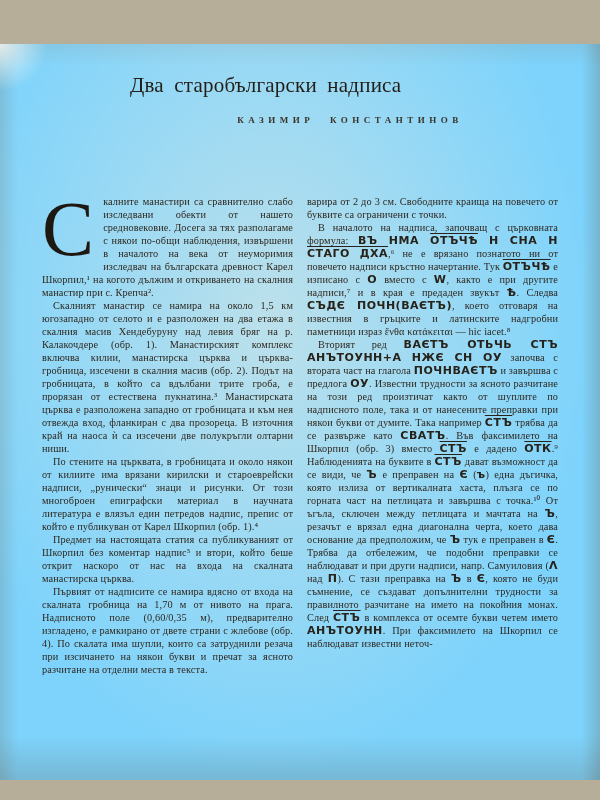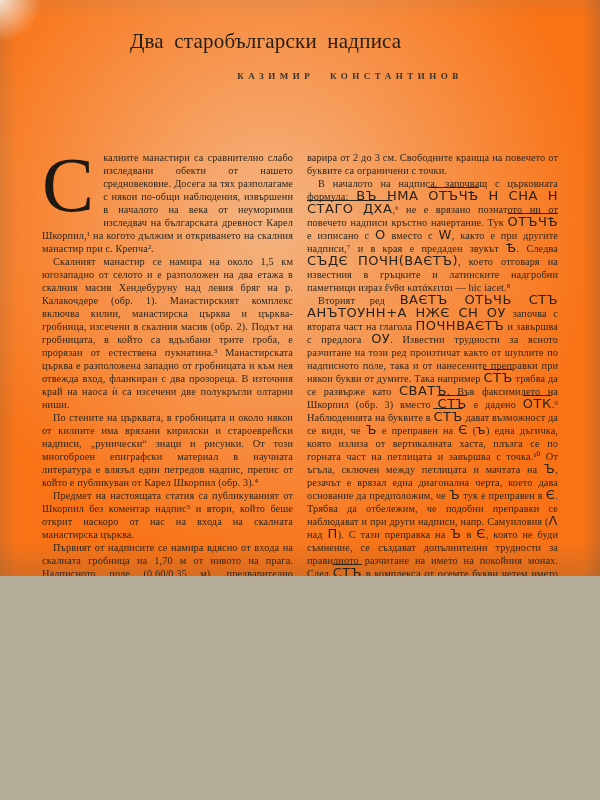--- a/index.html
+++ b/index.html
@@ -1,20 +1,21 @@
 <!DOCTYPE html>
 <html><head>
 <meta charset="utf-8">
 <style>
   html,body{margin:0;padding:0;background:#b7ae9a;}
   .page{
-    position:relative;width:600px;height:576px;overflow:hidden;
-    background:#f97316;
+    position:relative;width:600px;height:736px;overflow:hidden;
+    background:#7dd3fc;
     font-family:"Liberation Serif", serif;
     color:#2e2820;
+    margin-top:44px;
   }
   .page::before{
     content:"";position:absolute;inset:0;pointer-events:none;
     background:
       radial-gradient(circle at 0% 0%, rgba(248,246,240,0.85), rgba(248,246,240,0) 5%),
       radial-gradient(ellipse at 45% 38%, rgba(240,235,220,0.55), rgba(240,235,220,0) 70%),
       linear-gradient(to right, rgba(110,100,80,0.20), rgba(0,0,0,0) 3%, rgba(0,0,0,0) 97%, rgba(95,85,68,0.25)),
       linear-gradient(to bottom, rgba(130,120,100,0.14), rgba(0,0,0,0) 3%, rgba(0,0,0,0) 94%, rgba(95,85,68,0.22));
   }
   .header{position:absolute;left:130px;top:28px;width:440px;}
@@ -23,22 +24,22 @@
   .columns{position:absolute;left:42px;top:151px;width:516px;display:flex;gap:14px;}
   .col{width:251px;height:600px;overflow:hidden;text-align:justify;font-size:10.3px;line-height:13px;letter-spacing:0.1px;}
   .para{margin:0;text-indent:11px;}
   .para.noindent{text-indent:0;}
   .dropcap{
     float:left;font-size:78px;line-height:60px;height:72px;
     padding:4px 9px 0 0;color:#1d1812;font-family:"Liberation Serif",serif;
   }
   .seg-n{}
   .seg-ocs,.seg-ocso{
-    font-family:"DejaVu Sans",sans-serif;font-weight:normal;
-    font-size:13px;line-height:9px;letter-spacing:0.5px;color:#27221a;
+    font-family:"DejaVu Sans",sans-serif;font-weight:bold;
+    font-size:11px;line-height:9px;letter-spacing:0.5px;color:#27221a;
   }
   .seg-ocso{text-decoration:overline;}
   .seg-i{}
   .page-number{position:absolute;left:518px;top:744px;font-size:15px;color:#2e2820;font-style:italic;}
 </style>
 </head>
 <body>
 
 <div class="page">
 
@@ -46,21 +47,21 @@
     <div class="title">
       <div>Два старобългарски надписа</div>
     </div>
     <div class="author">КАЗИМИР КОНСТАНТИНОВ</div>
   </div>
 
   <div class="columns">
     <div class="col" id="col-left">
         <p class="para noindent"><span class="dropcap">С</span><span class="seg-n">калните манастири са сравнително слабо изследвани обекти от нашето средновековие. Досега за тях разполагаме с някои по-общи наблюдения, извършени в началото на века от неуморимия изследвач на българската древност Карел Шкорпил,¹ на когото дължим и откриването на скалния манастир при с. Крепча².</span></p>
         <p class="para"><span class="seg-n">Скалният манастир се намира на около 1,5 км югозападно от селото и е разположен на два етажа в скалния масив Хендебуруну над левия бряг на р. Калакочдере (обр. 1). Манастирският комплекс включва килии, манастирска църква и църква-гробница, изсечени в скалния масив (обр. 2). Подът на гробницата, в който са вдълбани трите гроба, е прорязан от естествена пукнатина.³ Манастирската църква е разположена западно от гробницата и към нея отвежда вход, фланкиран с два прозореца. В източния край на наоса ѝ са изсечени две полукръгли олтарни ниши.</span></p>
-        <p class="para"><span class="seg-n">По стените на църквата, в гробницата и около някои от килиите има врязани кирилски и староеврейски надписи, „рунически“ знаци и рисунки. От този многоброен епиграфски материал в научната литература е влязъл един петредов надпис, препис от който е публикуван от Карел Шкорпил (обр. 3).⁴</span></p>
+        <p class="para"><span class="seg-n">По стените на църквата, в гробницата и около някои от килиите има врязани кирилски и староеврейски надписи, „рунически“ знаци и рисунки. От този многоброен епиграфски материал в научната литература е влязъл един петредов надпис, препис от който е публикуван от Карел Шкорпил (обр. 1).⁴</span></p>
         <p class="para"><span class="seg-n">Предмет на настоящата статия са публикуваният от Шкорпил без коментар надпис⁵ и втори, който беше открит наскоро от нас на входа на скалната манастирска църква.</span></p>
         <p class="para"><span class="seg-n">Първият от надписите се намира вдясно от входа на скалната гробница на 1,70 м от нивото на прага. Надписното поле (0,60/0,35 м), предварително изгладено, е рамкирано от двете страни с жлебове (обр. 4). По скалата има шупли, които са затруднили резача при изсичането на някои букви и пречат за ясното разчитане на отделни места в текста.</span></p>
       </div>
     <div class="col" id="col-right">
         <p class="para noindent"><span class="seg-n">варира от 2 до 3 см. Свободните краища на повечето от буквите са ограничени с точки.</span></p>
         <p class="para"><span class="seg-n">В началото на надписа, започващ с църковната формула: </span><span class="seg-ocs">ВЪ НМА </span><span class="seg-ocso">ОТЪЧѢ</span><span class="seg-ocs"> Н СНА Н </span><span class="seg-ocso">СТАГО ДХА</span><span class="seg-n">,⁶ не е врязано познатото ни от повечето надписи кръстно начертание. Тук </span><span class="seg-ocso">ОТЪЧѢ</span><span class="seg-n"> е изписано с </span><span class="seg-ocs">О</span><span class="seg-n"> вместо с </span><span class="seg-ocs">W</span><span class="seg-n">, както е при другите надписи,⁷ и в края е предаден звукът </span><span class="seg-ocs">Ѣ</span><span class="seg-n">. Следва </span><span class="seg-ocs">СЪДЄ ПОЧН(ВАЄТЪ)</span><span class="seg-n">, което отговаря на известния в гръцките и латинските надгробни паметници израз </span><span class="seg-i">ἔνθα κατάκειται</span><span class="seg-n"> — hic iacet.⁸</span></p>
         <p class="para"><span class="seg-n">Вторият ред </span><span class="seg-ocs">ВАЄТЪ ОТЬЧЬ СТЪ АНЪТОУНН+А НЖЄ СН ОУ</span><span class="seg-n"> започва с втората част на глагола </span><span class="seg-ocs">ПОЧНВАЄТЪ</span><span class="seg-n"> и завършва с предлога </span><span class="seg-ocs">ОУ</span><span class="seg-n">. Известни трудности за ясното разчитане на този ред произтичат както от шуплите по надписното поле, така и от нанесените преправки при някои букви от думите. Така например </span><span class="seg-ocso">СТЪ</span><span class="seg-n"> трябва да се развърже като </span><span class="seg-ocs">СВАТЪ</span><span class="seg-n">. Във факсимилето на Шкорпил (обр. 3) вместо </span><span class="seg-ocso">СТЪ</span><span class="seg-n"> е дадено </span><span class="seg-ocso">ОТК</span><span class="seg-n">.⁹ Наблюденията на буквите в </span><span class="seg-ocso">СТЪ</span><span class="seg-n"> дават възможност да се види, че </span><span class="seg-ocs">Ъ</span><span class="seg-n"> е преправен на </span><span class="seg-ocs">Є</span><span class="seg-n"> (</span><span class="seg-ocs">ъ</span><span class="seg-n">) една дъгичка, която излиза от вертикалната хаста, плъзга се по горната част на петлицата и завършва с точка.¹⁰ От ъгъла, сключен между петлицата и мачтата на </span><span class="seg-ocs">Ъ</span><span class="seg-n">, резачът е врязал една диагонална черта, което дава основание да предположим, че </span><span class="seg-ocs">Ъ</span><span class="seg-n"> тук е преправен в </span><span class="seg-ocs">Є</span><span class="seg-n">. Трябва да отбележим, че подобни преправки се наблюдават и при други надписи, напр. Самуиловия (</span><span class="seg-ocs">Λ</span><span class="seg-n"> над </span><span class="seg-ocs">П</span><span class="seg-n">). С тази преправка на </span><span class="seg-ocs">Ъ</span><span class="seg-n"> в </span><span class="seg-ocs">Є</span><span class="seg-n">, която не буди съмнение, се създават допълнителни трудности за правилното разчитане на името на покойния монах. След </span><span class="seg-ocso">СТЪ</span><span class="seg-n"> в комплекса от осемте букви четем името </span><span class="seg-ocs">АНЪТОУНН</span><span class="seg-n">. При факсимилето на Шкорпил се наблюдават известни неточ-</span></p>
       </div>
   </div>
 

